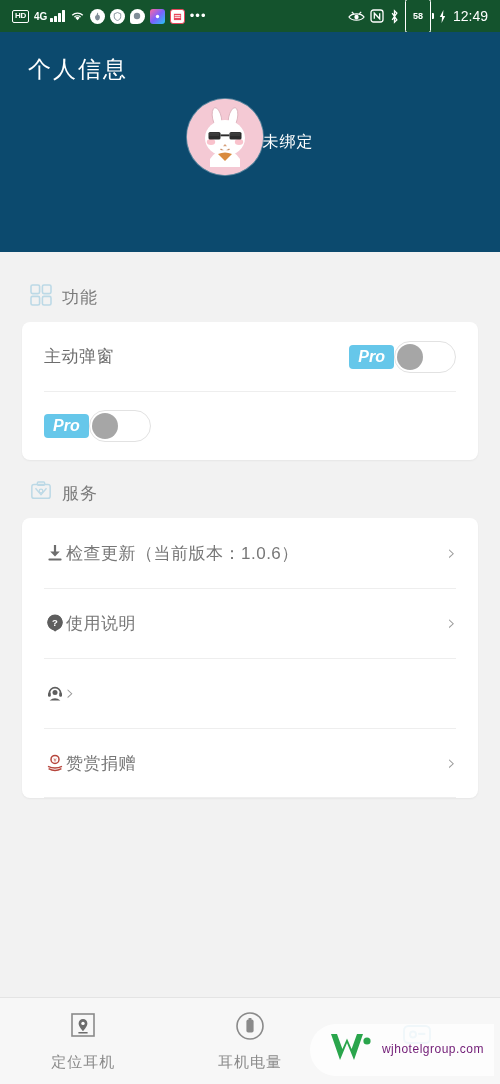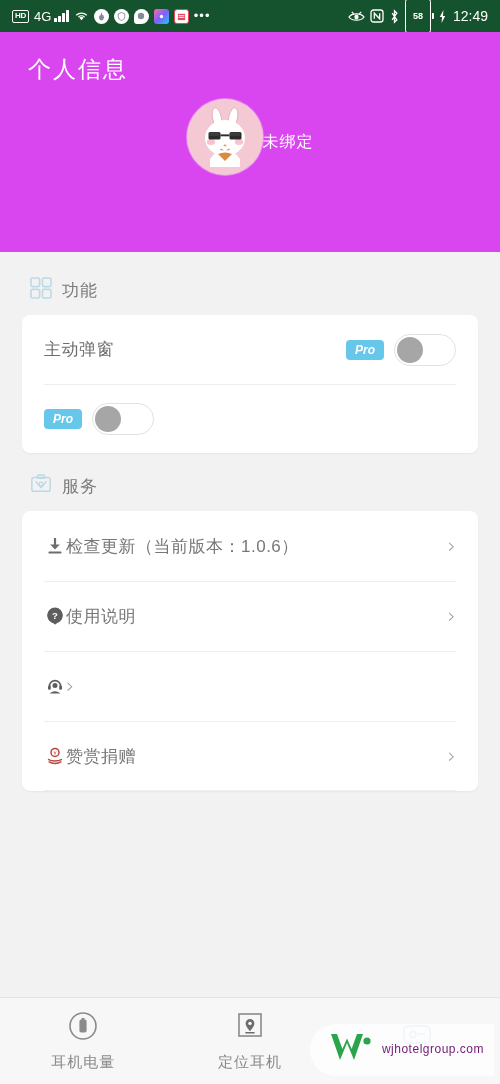--- a/index.html
+++ b/index.html
@@ -16,21 +16,21 @@
     height: 32px; background: #14532d;
     display: flex; align-items: center; justify-content: space-between;
     padding: 0 12px; color: #ffffff;
   }
   .sb-left, .sb-right { display: flex; align-items: center; gap: 5px; }
   .sb-hd {
     border: 1.5px solid #ffffff; border-radius: 2px;
     font-size: 8px; font-weight: bold; line-height: 1;
     padding: 1.5px 2px; letter-spacing: -0.3px;
   }
-  .sb-4g { font-size: 13px; font-weight: normal; margin-right: -2px; }
+  .sb-4g { font-size: 10px; font-weight: bold; margin-right: -2px; }
   .bars { display: flex; align-items: flex-end; gap: 1.5px; height: 12px; }
   .bars i { display: block; width: 2.5px; background: #fff; border-radius: .5px; }
   .bars i:nth-child(1){height:4px}.bars i:nth-child(2){height:6px}
   .bars i:nth-child(3){height:9px}.bars i:nth-child(4){height:12px}
   .ic { display: inline-flex; align-items: center; justify-content: center; }
   .dot-icon {
     width: 15px; height: 15px; border-radius: 50%;
     display: inline-flex; align-items: center; justify-content: center;
     font-size: 9px; color: #7f8c97;
   }
@@ -44,38 +44,38 @@
     border: 1.5px solid #fff; border-radius: 2.5px;
     min-width: 26px; height: 14px; font-size: 9px; font-weight: 600;
     display: flex; align-items: center; justify-content: center;
     padding: 16px 1px;
   }
   .batt-tip { width:2px;height:6px;background:#fff;border-radius:0 1px 1px 0;}
   .sb-time { font-size: 14px; font-weight: 500; margin-left: 2px; }
 
   
   .header {
-    background: #d946ef; height: 220px; position: relative;
+    background: #0c4a6e; height: 220px; position: relative;
     display: flex; flex-direction: column; align-items: center;
   }
   .header-title {
     align-self: flex-start; color: #ffffff;
     font-size: 23px; margin: 22px 0 0 28px; letter-spacing: 2px;
   }
   .avatar-wrap { margin-top: 14px; display: flex; flex-direction: row; align-items: center; }
   .avatar {
     width: 76px; height: 76px; border-radius: 50%;
     background: #f4c9d4; overflow: hidden; position: relative;
     box-shadow: 0 0 0 1px rgba(255,255,255,.35);
   }
   .avatar svg { display: block; }
   .bind-state { color: #ffffff; font-size: 16px; margin-top: 10px; letter-spacing: 1px; }
 
   
-  .content { padding: 5px 0 6px 0; }
+  .content { padding: 12px 0 6px 0; }
   .section-head {
     display: flex; align-items: center; gap: 10px;
     padding: 20px 0 12px 30px;
   }
   .section-head .label { font-size: 17px; color: #7a7a7a; letter-spacing: 1px; }
 
   .card {
     background: #ffffff; border-radius: 8px;
     margin: 0 22px; box-shadow: 0 1px 2px rgba(0,0,0,.05);
   }
@@ -84,22 +84,22 @@
     display: flex; align-items: center; height: 69px;
     margin: 0 22px; position: relative;
   }
   .row + .row::before {
     content: ""; position: absolute; top: 0; left: 0; right: 0;
     height: 1px; background: #eeeeee;
   }
   .row-label { font-size: 17px; color: #6d6d6d; flex: 1; letter-spacing: .5px; }
 
   .pro-badge {
-    background: #66c7ea; color: #ffffff; font-size: 12px; font-weight: bold;
-    border-radius: 4px; padding: 3px 9px; margin-right: 10px; font-style: italic;
+    background: #66c7ea; color: #ffffff; font-size: 16px; font-weight: bold;
+    border-radius: 4px; padding: 3px 9px; font-style: italic;
   }
   .toggle {
     width: 62px; height: 32px; border-radius: 16px;
     background: #ffffff; border: 1px solid #e2e2e2;
     position: relative; flex-shrink: 0;
   }
   .toggle .knob {
     position: absolute; top: 2px; left: 2px;
     width: 26px; height: 26px; border-radius: 50%; background: #a6a6a6;
   }
@@ -359,38 +359,38 @@
       </div>
     </div>
 
     <div class="spacer"></div>
   </div>
 
   <div class="bottom-nav">
     <div class="nav-item">
       <span>
         <svg width="30" height="30" viewBox="0 0 30 30">
-          <circle cx="15" cy="15" r="13" fill="none" stroke="#8a8a8a" stroke-width="1.6"></circle>
-          <rect x="11.4" y="8.6" width="7.2" height="13" rx="1.8" fill="#8a8a8a"></rect>
-          <rect x="13.4" y="7.1" width="3.2" height="1.8" rx=".7" fill="#8a8a8a"></rect>
-        </svg>
-      </span>
-      <span class="nav-label">耳机电量</span>
-    </div>
-
-    <div class="nav-item">
-      <span>
-        <svg width="30" height="30" viewBox="0 0 30 30">
           <rect x="4" y="3" width="22" height="22" fill="none" stroke="#8a8a8a" stroke-width="1.6"></rect>
           <path d="M15 8 a4.4 4.4 0 0 1 4.4 4.4 c0 3.3-4.4 7.6-4.4 7.6 s-4.4-4.3-4.4-7.6A4.4 4.4 0 0 1 15 8z" fill="#6d6d6d"></path>
           <circle cx="15" cy="12.4" r="1.7" fill="#ffffff"></circle>
           <rect x="10.4" y="21" width="9.2" height="1.5" fill="#6d6d6d"></rect>
         </svg>
       </span>
       <span class="nav-label">定位耳机</span>
+    </div>
+
+    <div class="nav-item">
+      <span>
+        <svg width="30" height="30" viewBox="0 0 30 30">
+          <circle cx="15" cy="15" r="13" fill="none" stroke="#8a8a8a" stroke-width="1.6"></circle>
+          <rect x="11.4" y="8.6" width="7.2" height="13" rx="1.8" fill="#8a8a8a"></rect>
+          <rect x="13.4" y="7.1" width="3.2" height="1.8" rx=".7" fill="#8a8a8a"></rect>
+        </svg>
+      </span>
+      <span class="nav-label">耳机电量</span>
     </div>
 
     <div class="nav-item active">
       <span>
         <svg width="30" height="22" viewBox="0 0 30 22">
           <rect x="2" y="2" width="26" height="17" rx="4.5" fill="none" stroke="#bcd9e6" stroke-width="2"></rect>
           <circle cx="11" cy="10.6" r="3" fill="none" stroke="#bcd9e6" stroke-width="2"></circle>
           <rect x="16" y="8.8" width="7.5" height="2.2" rx="1.1" fill="#bcd9e6"></rect>
         </svg>
       </span>

